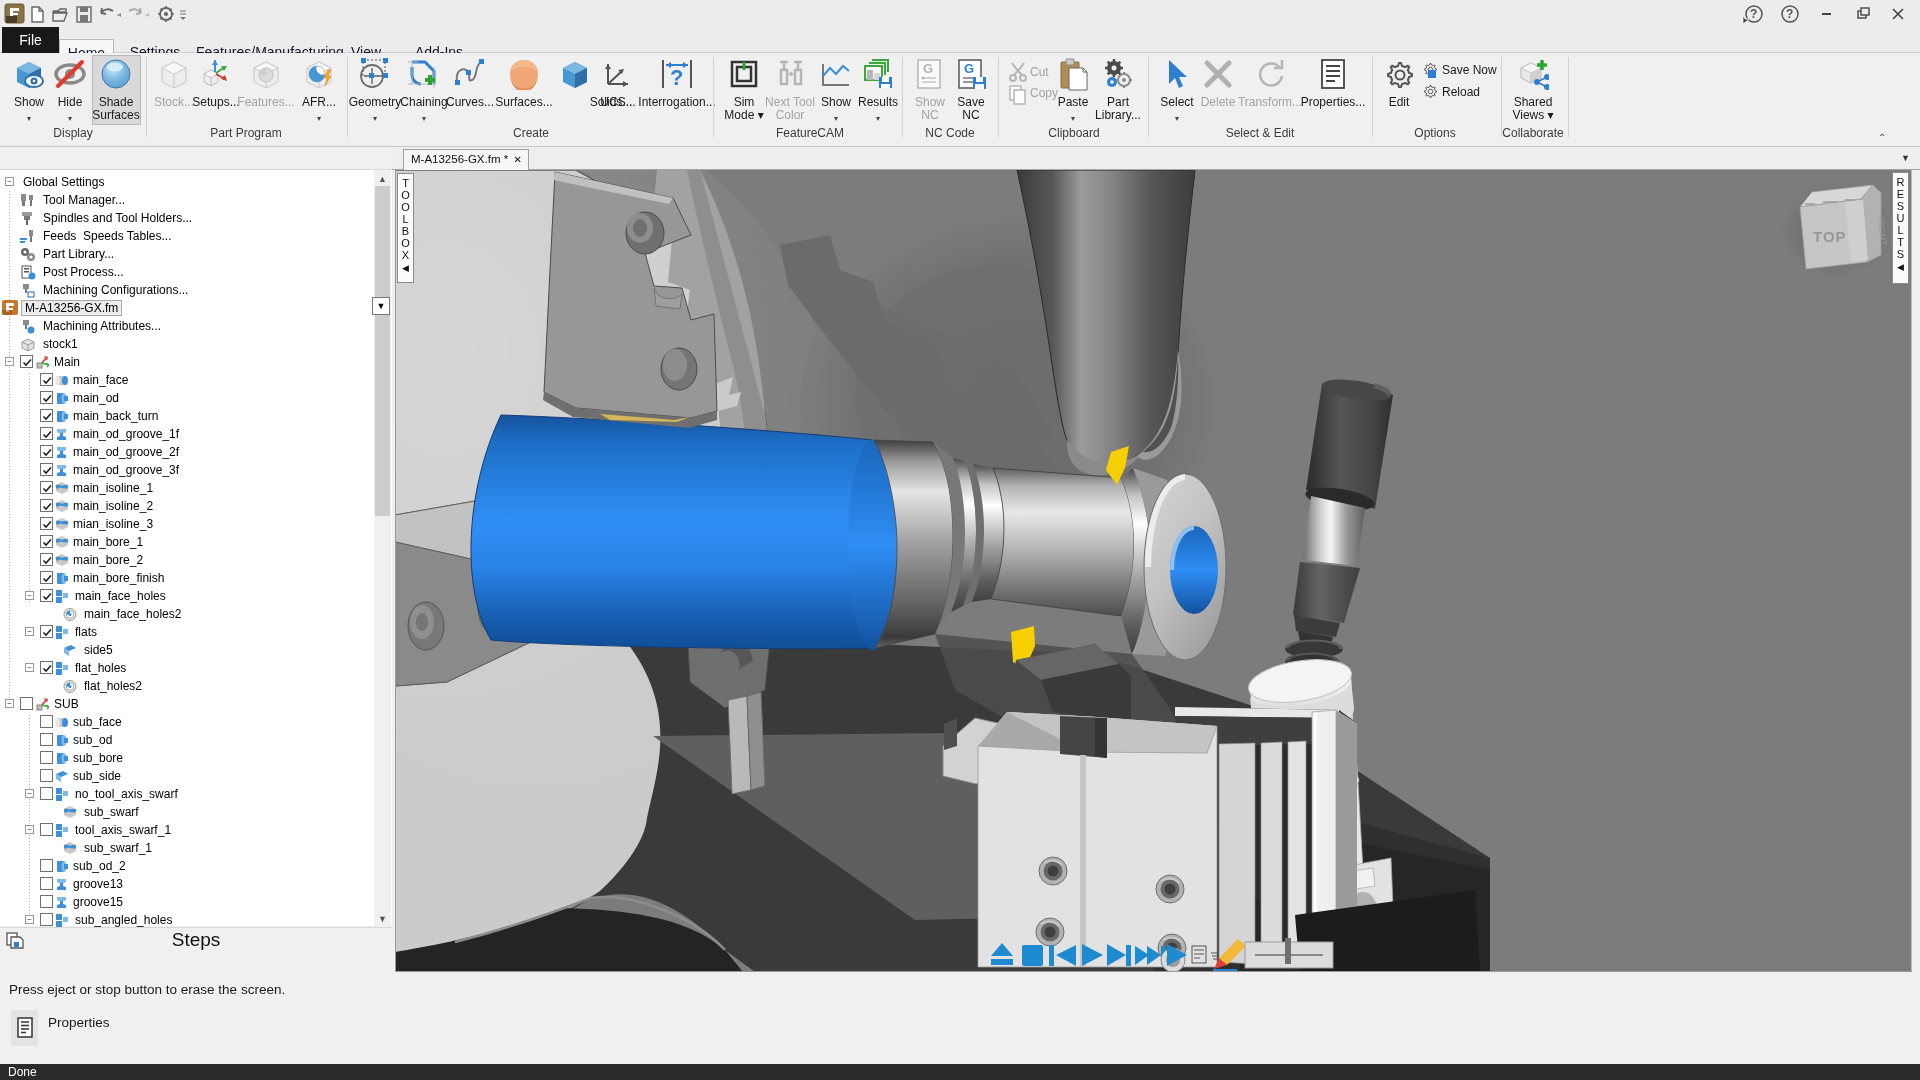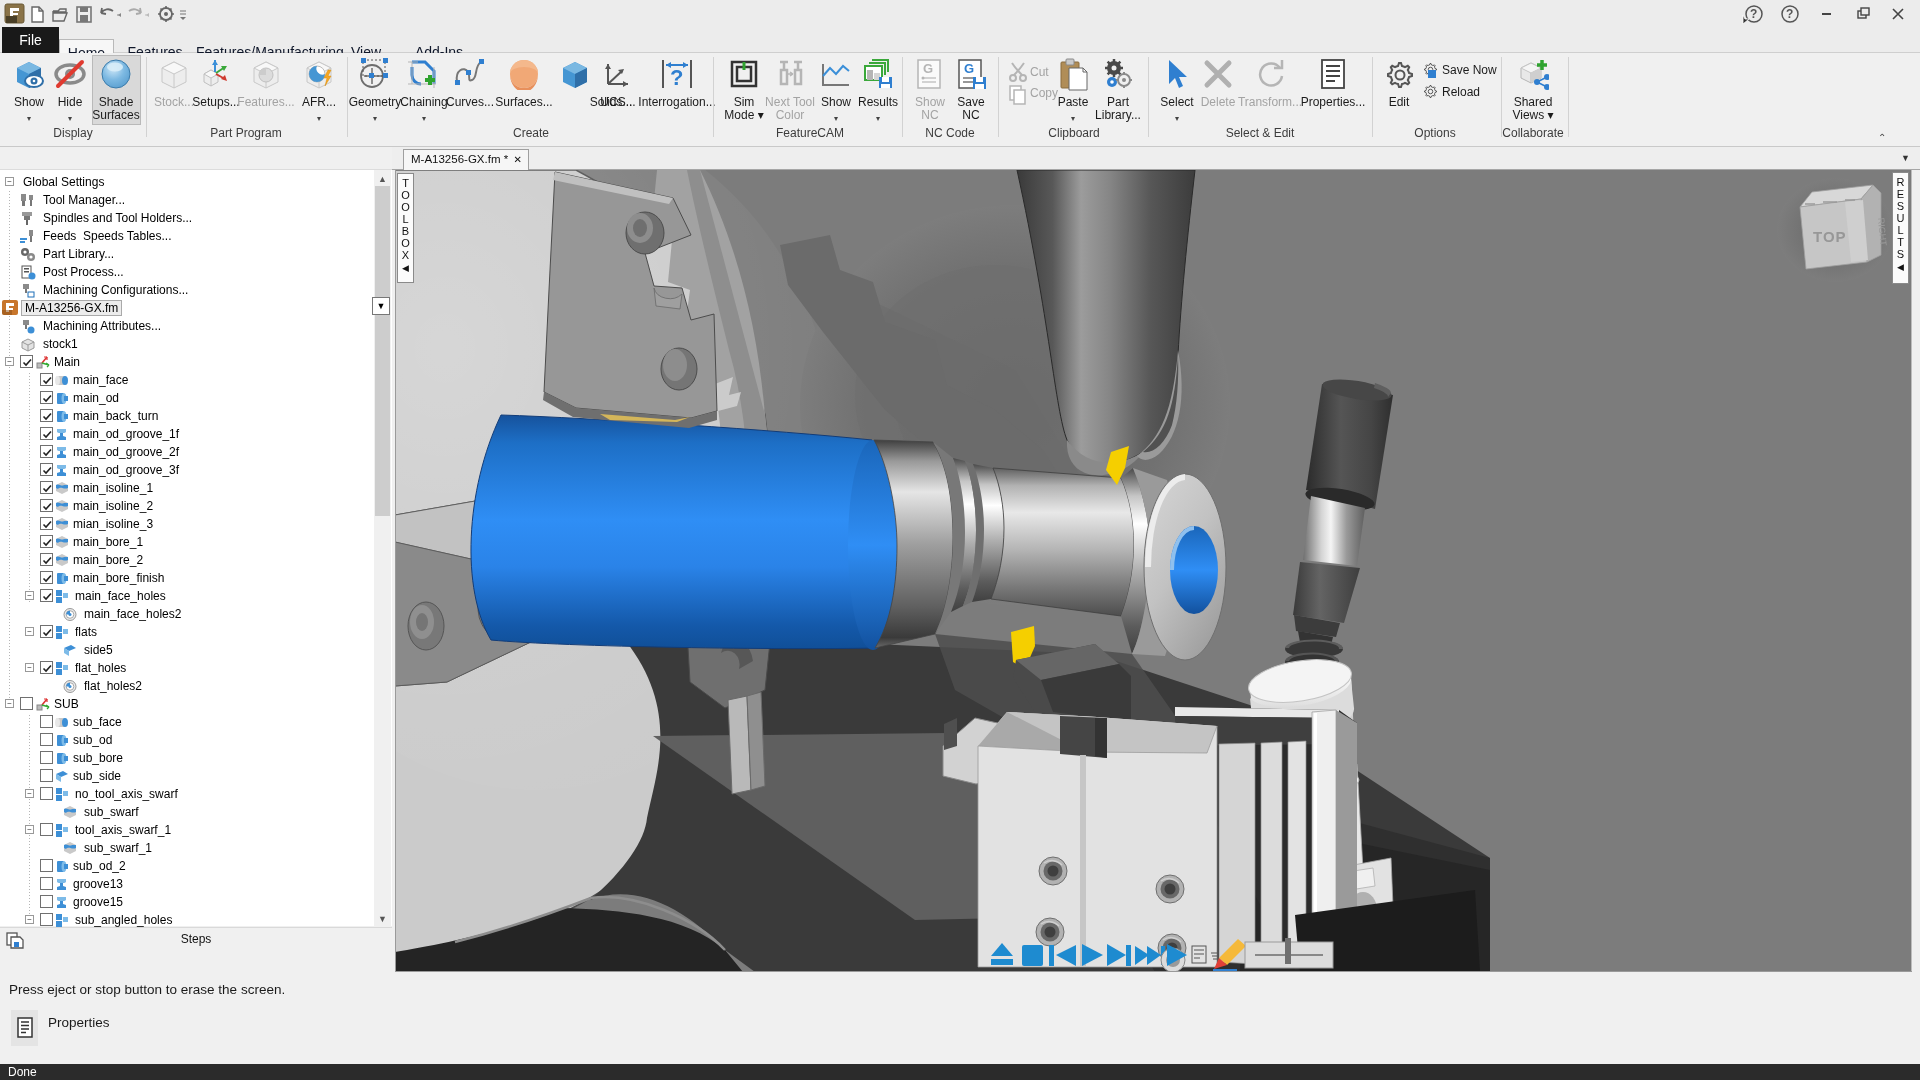--- a/index.html
+++ b/index.html
@@ -24,21 +24,21 @@
 #vscroll{position:absolute;right:1px;top:0;width:17px;height:757px;background:#f0f0f0}
 #vthumb{position:absolute;left:1px;top:16px;width:15px;height:330px;background:#cdcdcd}
 .trow{position:absolute;height:18px;font-size:12px;color:#000;white-space:nowrap}
 .tlabel{position:absolute;top:2px;line-height:14px}
 .cb{position:absolute;top:2px;width:13px;height:13px;background:#fff;border:1px solid #707070}
 .cb svg{position:absolute;left:0;top:0}
 .exp{position:absolute;top:4px;width:9px;height:9px;background:#fff;border:1px solid #999;font-size:8px;line-height:7px;text-align:center;color:#333}
 .ti{position:absolute;top:1px}
 #stepsbar{position:absolute;left:0;top:780px;width:392px;height:23px;background:#f0f0f0;border-top:1px solid #d9d9d9}
 #browserbar{position:absolute;left:0;top:803px;width:392px;height:24px;background:#f0f0f0;border-top:1px solid #e3e3e3}
-.barlbl{width:392px;text-align:center;font-size:12px;color:#111;line-height:23px}
+.barlbl{width:392px;text-align:center;font-size:19px;color:#111;line-height:23px}
 #statusmsg{position:absolute;left:9px;top:835px;font-size:13.5px;color:#1a1a1a}
 #propbox{position:absolute;left:11px;top:863px;width:27px;height:36px;background:#e4e4e4}
 #proplbl{position:absolute;left:48px;top:868px;font-size:13.5px;color:#1a1a1a}
 #doctabbar{position:absolute;left:392px;top:147px;width:1528px;height:23px;background:#eeeeee;border-bottom:1px solid #a6a6a6}
 #doctab{position:absolute;left:11px;top:2px;width:126px;height:21px;background:#f6f6f6;border:1px solid #9f9f9f;border-bottom:none;font-size:11.5px;color:#111}
 #viewport{position:absolute;left:395px;top:170px;width:1517px;height:802px;background:#7d7d7d}
 #bottomstrip{position:absolute;left:392px;top:972px;width:1528px;height:92px;background:#f0f0f0}
 #donebar{position:absolute;left:0;top:1064px;width:1920px;height:16px;background:#2b2b2b}
 #donebar span{position:absolute;left:8px;top:1px;font-size:12px;color:#fff}
 .vtab{position:absolute;background:#fbfbfb;border:1px solid #8a8a8a;text-align:center;font-size:11px;color:#111;line-height:12px}
@@ -76,21 +76,21 @@
 <text x="90" y="15" font-size="12" font-weight="bold" fill="#555">?</text>
 <path d="M126 11 h9" stroke="#444" stroke-width="2"></path>
 <rect x="162" y="8" width="8" height="7" fill="none" stroke="#444" stroke-width="1.4"></rect>
 <rect x="165" y="5" width="8" height="7" fill="#ececec" stroke="#444" stroke-width="1.4"></rect>
 <path d="M197 6 l10 10 M207 6 l-10 10" stroke="#444" stroke-width="1.6"></path>
 </svg>
 </div>
 <div id="tabrow">
  <div class="tab" id="filetab">File</div>
  <div class="tab" id="hometab">Home</div>
- <div class="tab" style="left:124px;width:62px">Features</div>
+ <div class="tab" style="left:124px;width:62px">Settings</div>
  <div class="tab" style="left:196px;width:140px">Features/Manufacturing</div>
  <div class="tab" style="left:346px;width:40px">View</div>
  <div class="tab" style="left:410px;width:58px">Add-Ins</div>
 </div>
 <div id="ribbon"><div style="position:absolute;left:92px;top:2px;width:49px;height:70px;background:#d9d9d9;border:1px solid #b9b9b9"></div>
 <svg class="ricon" style="left:13px;top:5px" width="32" height="32" viewBox="0 0 32 32">
       <path d="M4 10 L16 4 L28 10 L28 24 L16 30 L4 24 Z" fill="#4596d3"></path>
       <path d="M4 10 L16 16 L28 10 L16 4 Z" fill="#7ab8e2"></path>
       <path d="M16 16 L28 10 L28 24 L16 30 Z" fill="#2f6fa8"></path>
       <ellipse cx="21" cy="23" rx="9" ry="6" fill="#fff" stroke="#2f6fa8" stroke-width="2"></ellipse>

